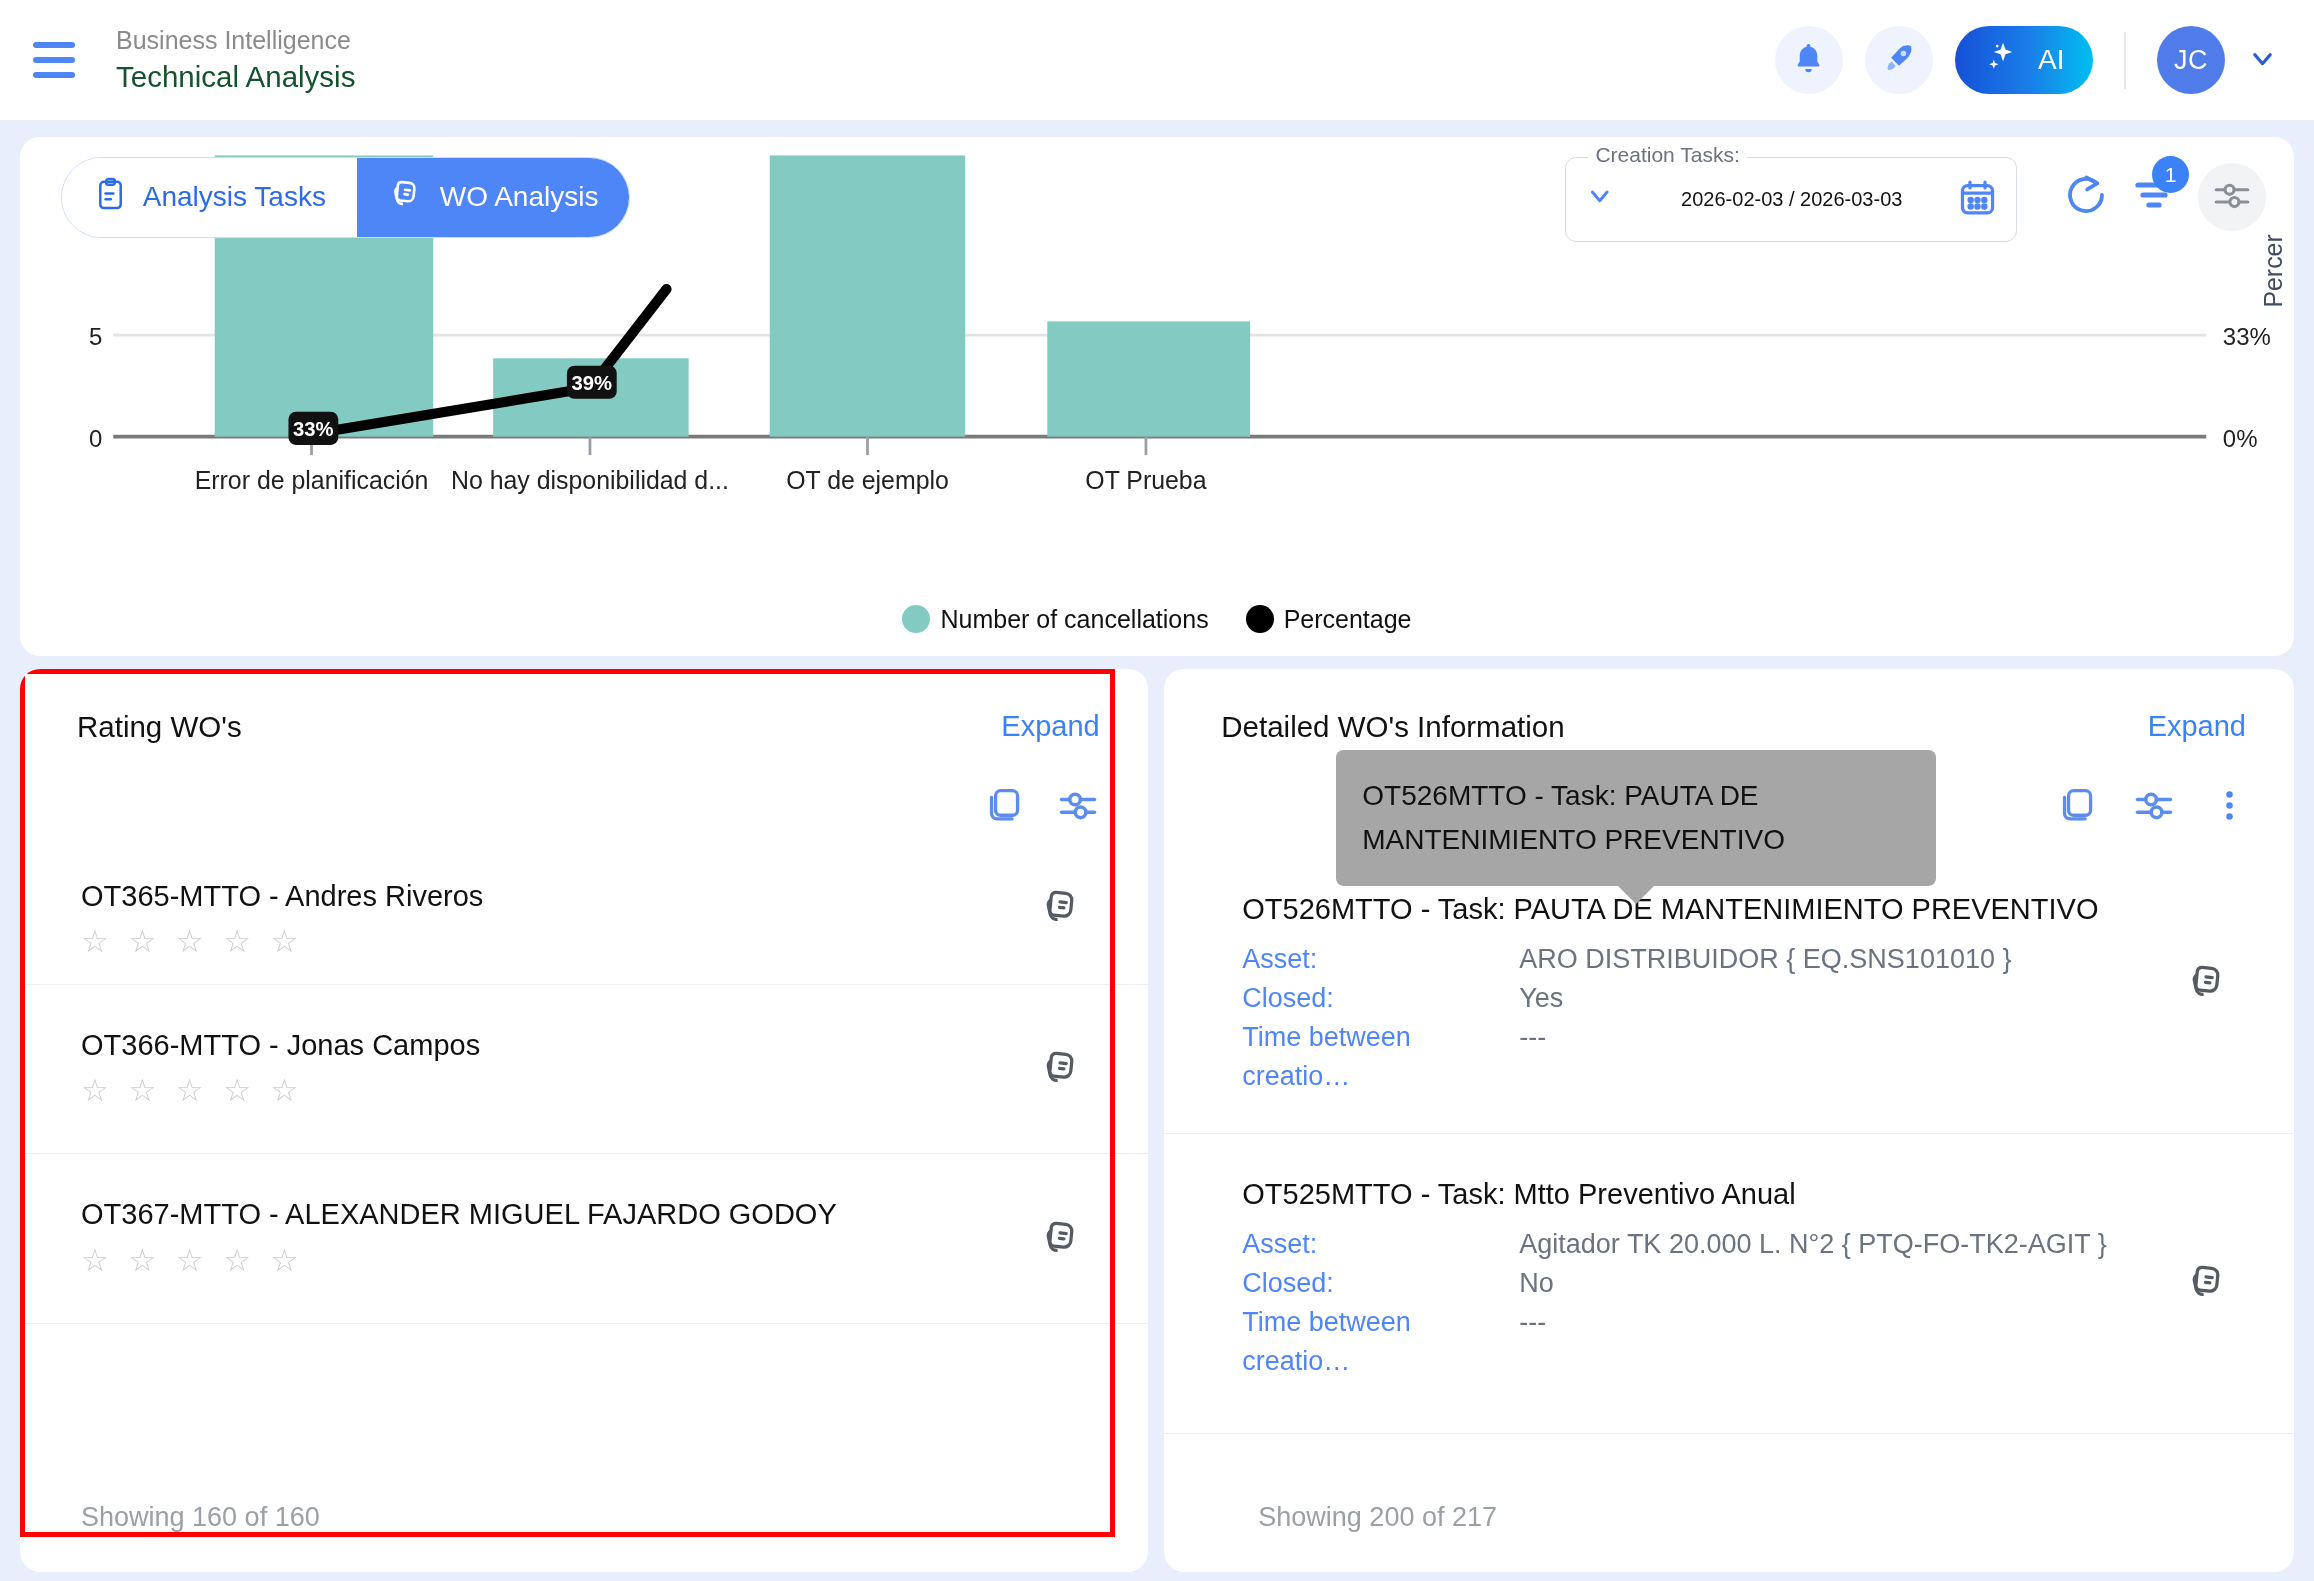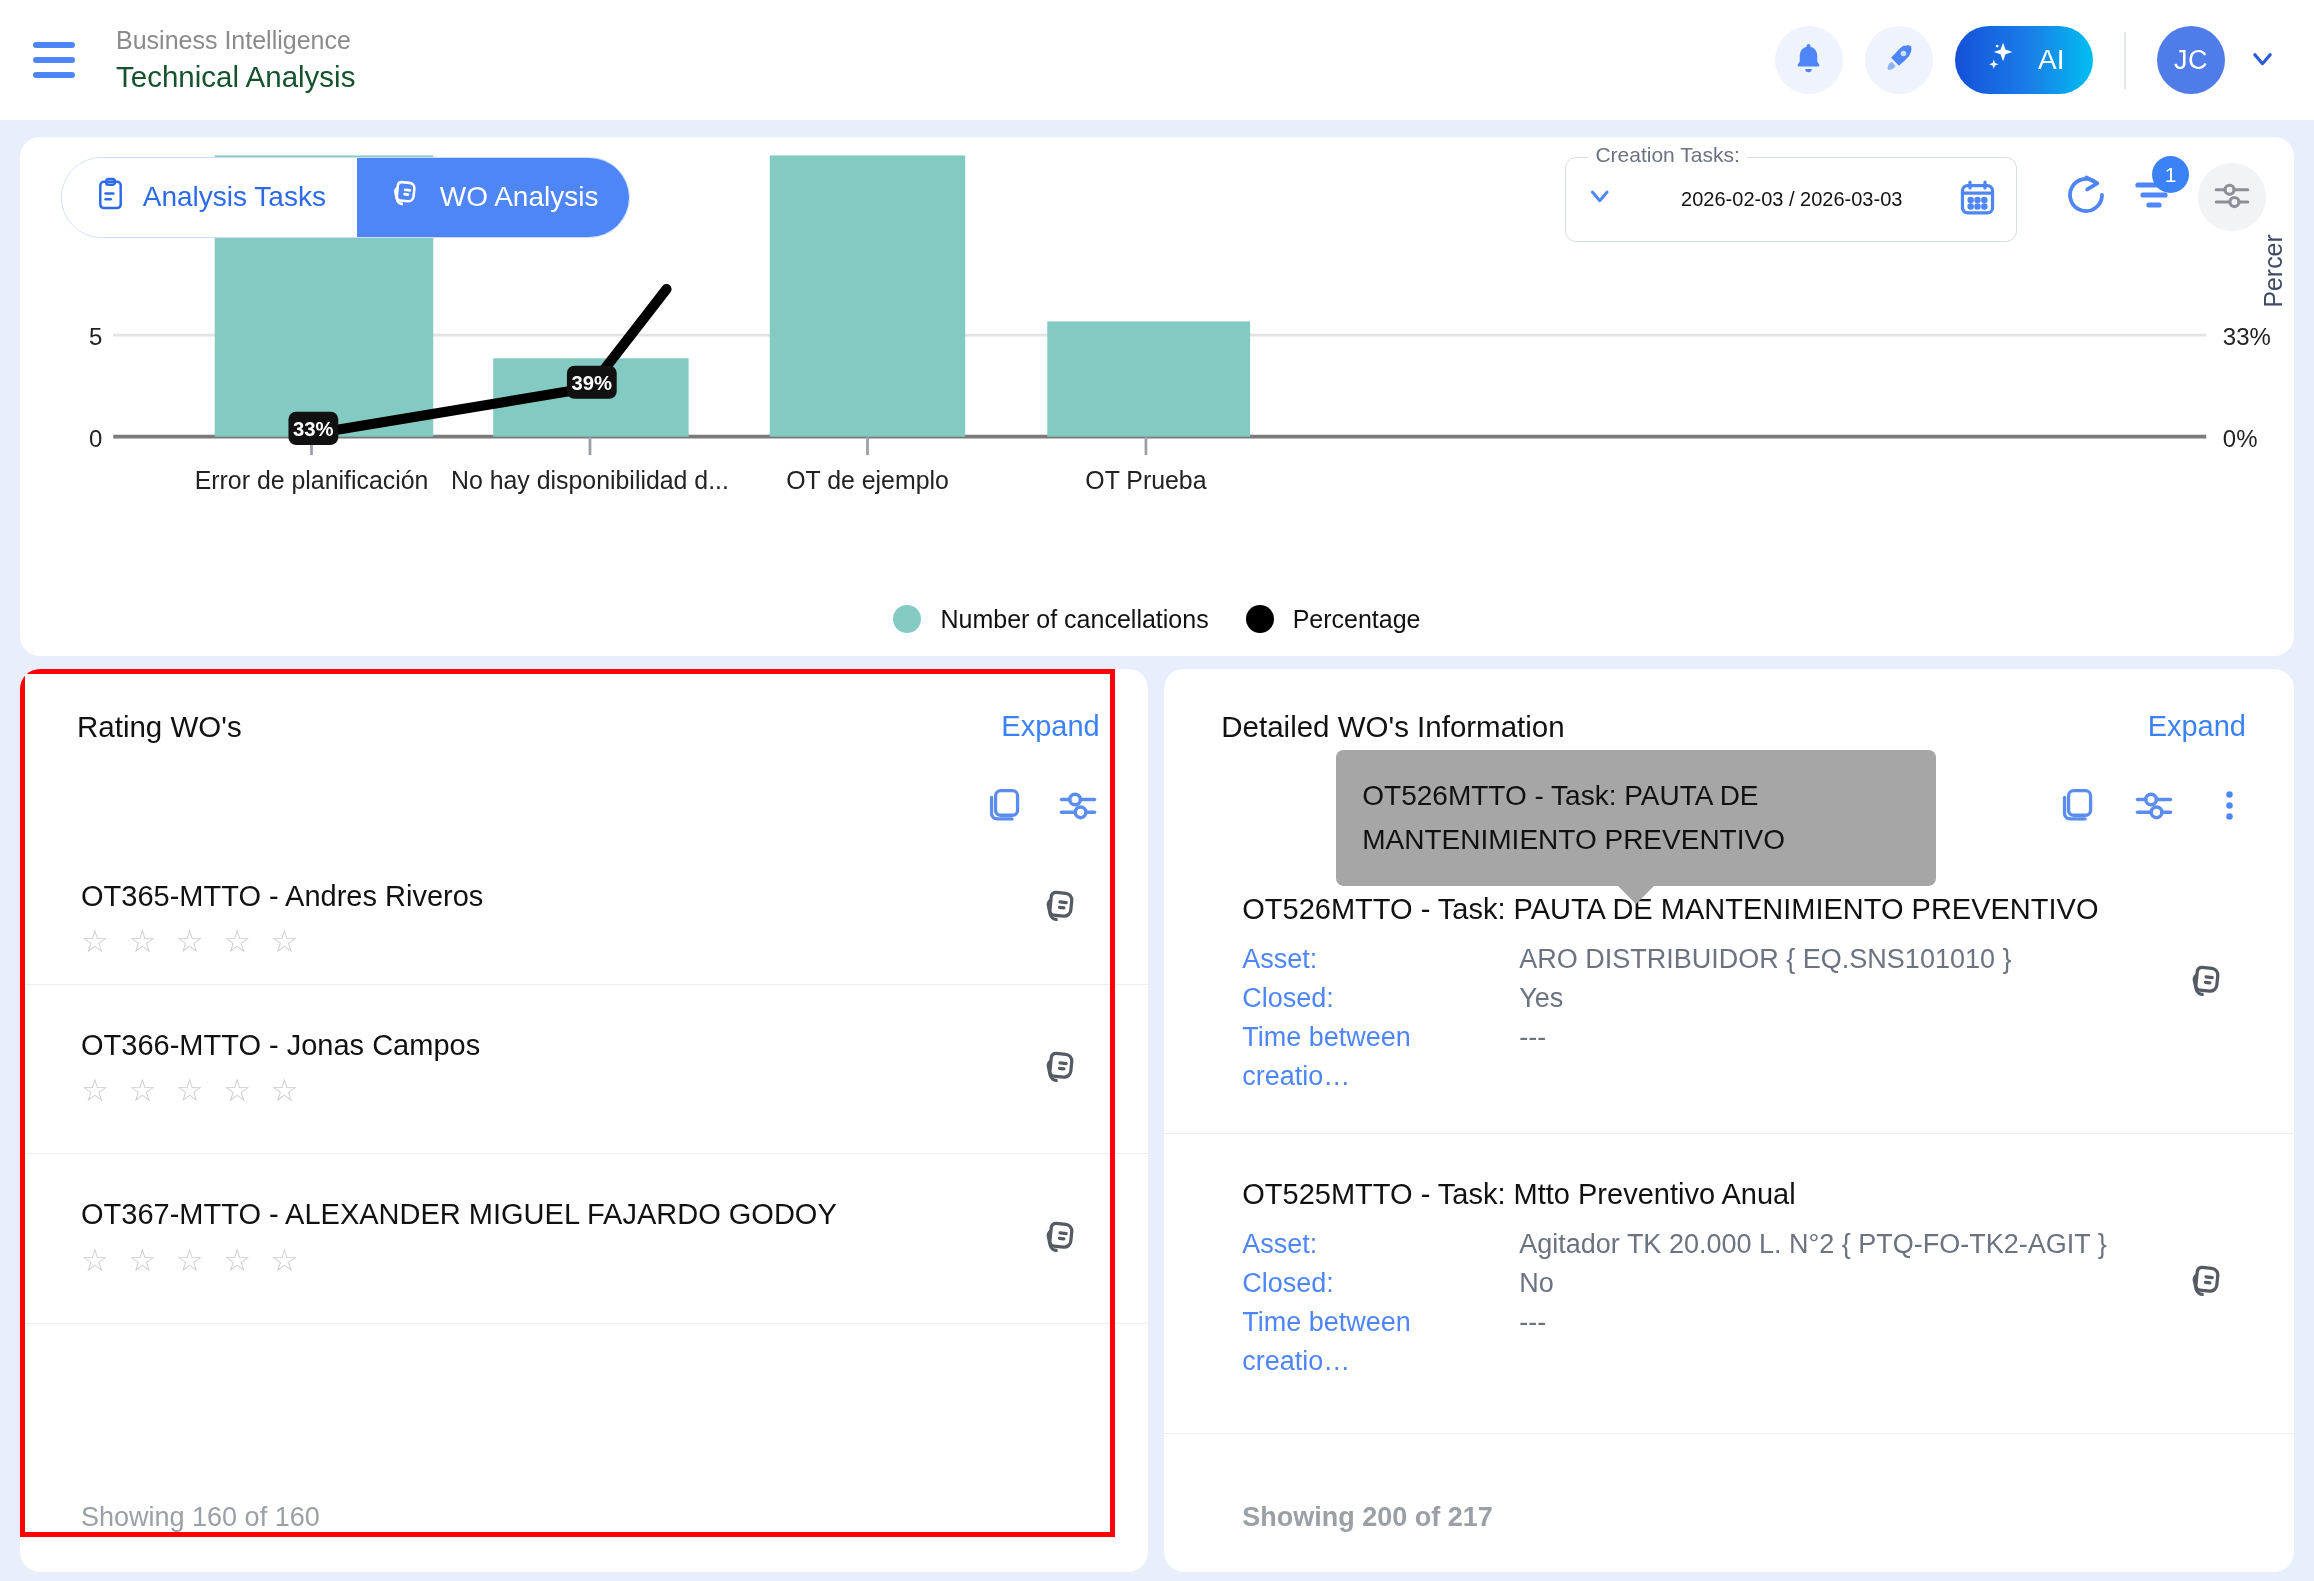--- a/index.html
+++ b/index.html
@@ -98,21 +98,21 @@
     display: flex; align-items: center; justify-content: center; cursor: pointer;
   }
 
   
   .plot { position: absolute; left: 0; top: 0; width: 2274px; height: 519px; }
   .legend-row {
     position: absolute; left: 0; right: 0; bottom: 22px;
     display: flex; align-items: center; justify-content: center; gap: 37px;
     font-size: 25px; color: #111;
   }
-  .legend-item { display: flex; align-items: center; gap: 19px; justify-content: center; }
+  .legend-item { display: flex; align-items: center; gap: 10px; justify-content: center; }
   .dot { width: 28px; height: 28px; border-radius: 50%; }
 
   
   .bottom-row {
     position: relative; width: 2274px; height: 903px; margin-top: 13px;
     display: flex; gap: 16.6px;
   }
   .card {
     position: relative; background: #fff; border-radius: 20px; height: 903px; overflow: hidden;
   }
@@ -146,21 +146,21 @@
 
   .kv { margin-top: 11px; }
   .kv-line { display: flex; font-size: 27px; line-height: 39px; }
   .kv-key { color: #4f86f7; width: 277px; flex: 0 0 277px; }
   .kv-val { color: #6b7280; }
 
   .showing {
     position: absolute; left: 61px; bottom: 39px;
     font-size: 27px; color: #9aa0a6;
   }
-  .showing.right { left: 78px; font-weight: bold; }
+  .showing.right { left: 94px; }
 
   
   .tooltip {
     position: absolute; left: 172px; top: 81px; width: 600px;
     background: #a6a6a6; border-radius: 7.4px; padding: 24px 26px;
     font-size: 28px; color: #111; line-height: 44px; z-index: 25;
   }
   .tooltip:after {
     content: ""; position: absolute; left: 50%; bottom: -18.5px; transform: translateX(-50%);
     border-left: 18.5px solid transparent; border-right: 18.5px solid transparent;

